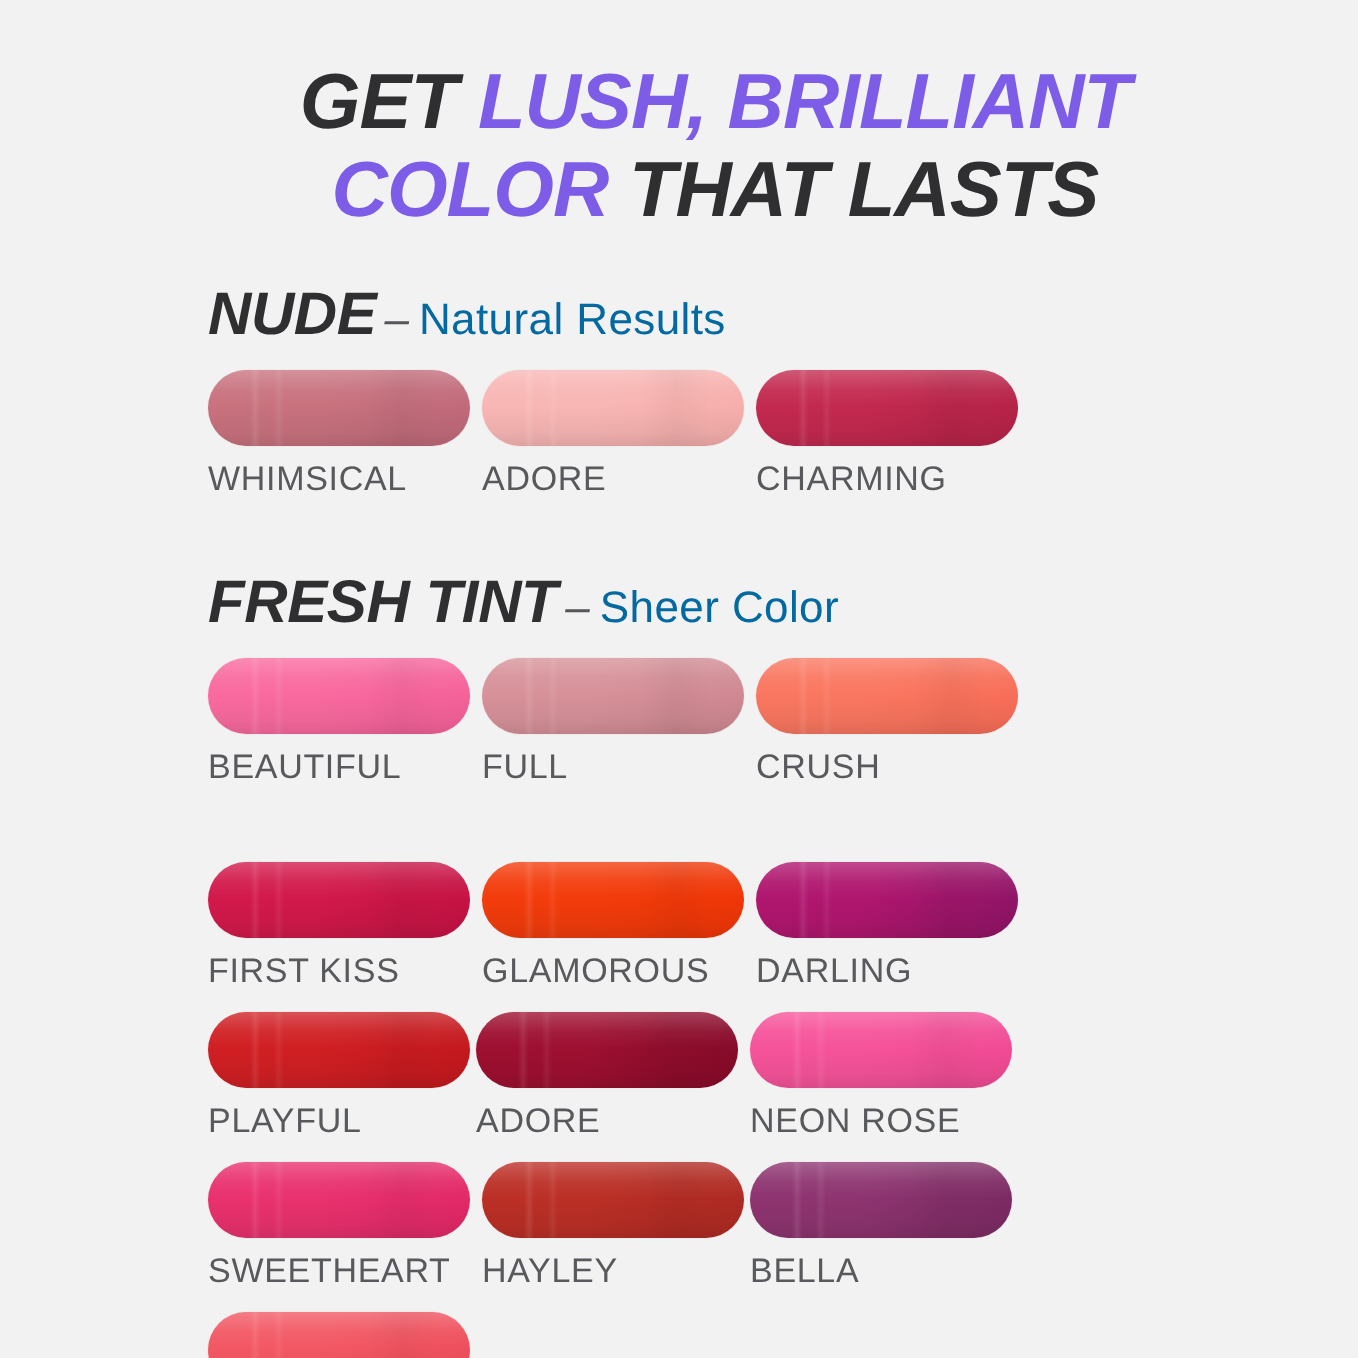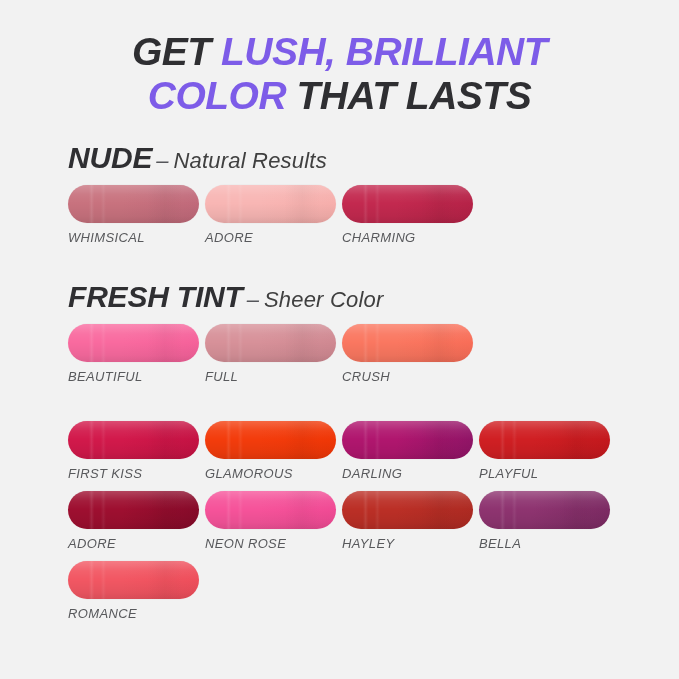--- a/index.html
+++ b/index.html
@@ -14,20 +14,21 @@
     overflow: hidden;
     position: relative;
   }
 
   .page {
     width: 679px;
     height: 679px;
     box-sizing: border-box;
     position: relative;
     background: #f2f2f2;
+    padding-left: 36px;
   }
 
   
   .headline {
     text-align: center;
     padding-top: 30px;
     font-weight: bold;
     font-style: italic;
     font-size: 39px;
     line-height: 1.12;
@@ -66,23 +67,22 @@
   }
   .section-dash {
     font-size: 22px;
     font-style: italic;
     font-weight: 300;
     color: #55565a;
     margin: 0 5px 0 4px;
   }
   .section-sub {
     font-size: 22px;
-    font-style: italic;
     font-weight: 300;
-    color: #404040;
+    color: #0369a1;
     letter-spacing: 0.2px;
     text-align: right;
   }
 
   
   .swatch-grid {
     display: flex;
     flex-wrap: wrap;
   }
   .swatch-cell {
@@ -133,22 +133,21 @@
         rgba(255,255,255,0.00) 29%,
         rgba(0,0,0,0.00) 60%,
         rgba(0,0,0,0.035) 74%,
         rgba(0,0,0,0.00) 88%);
     pointer-events: none;
     opacity: 0.9;
   }
 
   .swatch-label {
     margin-top: 7px;
-    font-size: 13px;
-    font-style: italic;
+    font-size: 17px;
     font-weight: 300;
     letter-spacing: 0.35px;
     color: #58595c;
     white-space: nowrap;
   }
 </style>
 </head>
 <body style="background: rgb(242, 242, 242);">
 
 <div class="page">
@@ -213,20 +212,24 @@
           </div>
           <div class="swatch-cell">
             <div class="swatch-pill" style="background: linear-gradient(100deg, rgb(158, 15, 48) 0%, rgb(158, 15, 48) 42%, rgb(133, 10, 41) 100%);"></div>
             <div class="swatch-label">ADORE</div>
           </div>
           <div class="swatch-cell">
             <div class="swatch-pill" style="background: linear-gradient(100deg, rgb(246, 83, 154) 0%, rgb(246, 83, 154) 42%, rgb(240, 74, 148) 100%);"></div>
             <div class="swatch-label">NEON ROSE</div>
           </div>
           <div class="swatch-cell">
+            <div class="swatch-pill" style="background: linear-gradient(100deg, rgb(233, 49, 110) 0%, rgb(233, 49, 110) 42%, rgb(226, 40, 103) 100%);"></div>
+            <div class="swatch-label">SWEETHEART</div>
+          </div>
+          <div class="swatch-cell">
             <div class="swatch-pill" style="background: linear-gradient(100deg, rgb(187, 47, 38) 0%, rgb(187, 47, 38) 42%, rgb(173, 42, 34) 100%);"></div>
             <div class="swatch-label">HAYLEY</div>
           </div>
           <div class="swatch-cell">
             <div class="swatch-pill" style="background: linear-gradient(100deg, rgb(142, 52, 112) 0%, rgb(142, 52, 112) 42%, rgb(123, 42, 98) 100%);"></div>
             <div class="swatch-label">BELLA</div>
           </div>
           <div class="swatch-cell">
             <div class="swatch-pill" style="background: linear-gradient(100deg, rgb(242, 87, 99) 0%, rgb(242, 87, 99) 42%, rgb(238, 78, 91) 100%);"></div>
             <div class="swatch-label">ROMANCE</div>

